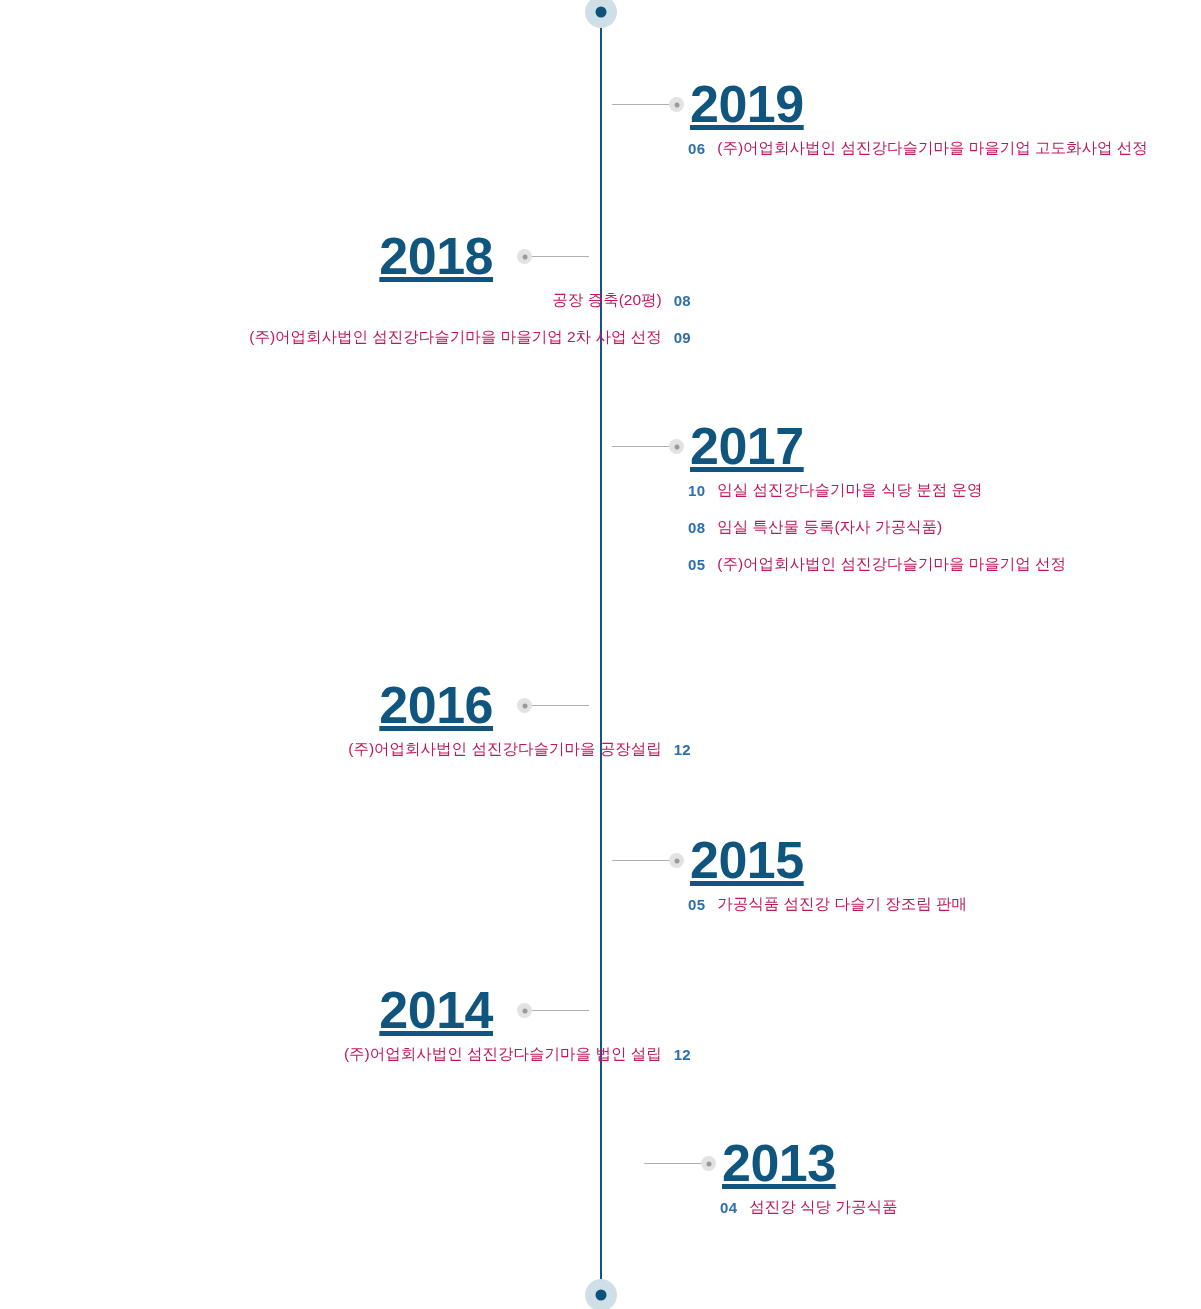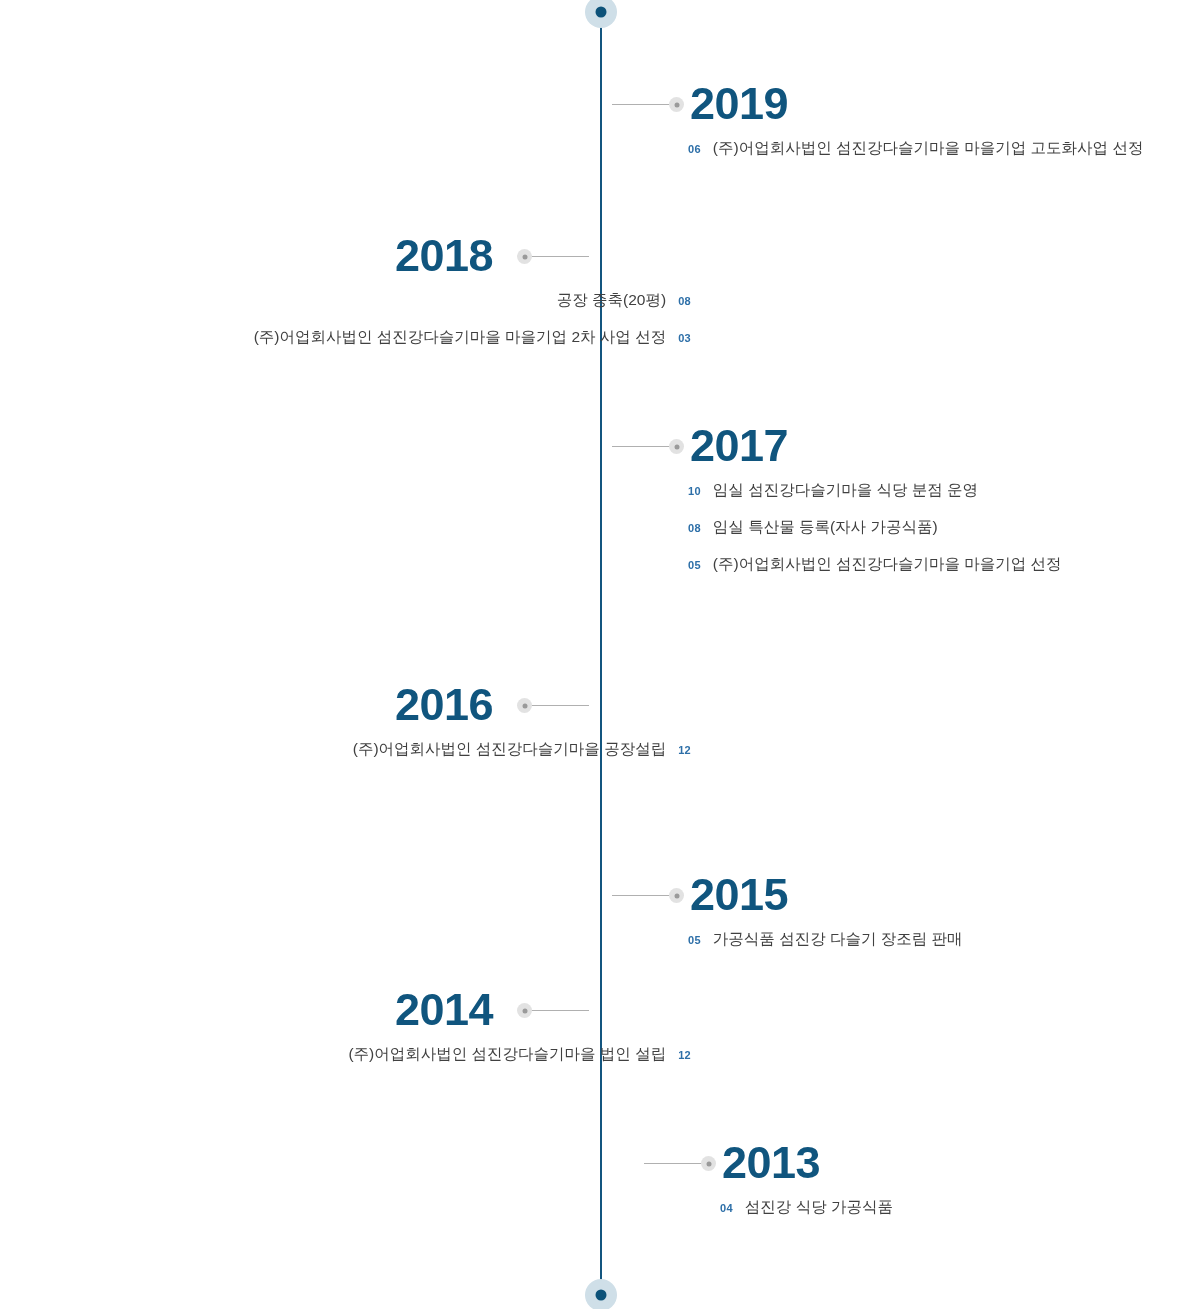--- a/index.html
+++ b/index.html
@@ -58,26 +58,27 @@
   }
 
   
   .connector {
     position:relative;
     height:52px;
   }
 
   .year-label {
     position:absolute;
-    font-size:45px;
+    font-size:52px;
     font-weight:700;
     letter-spacing:-0.5px;
     color:#10557e;
     line-height:52px;
     white-space:nowrap;
+    text-decoration:underline;
   }
 
   .leader {
     position:absolute;
     top:26px;
     height:1px;
     background:#b0b0b0;
   }
 
   .node-dot {
@@ -104,27 +105,27 @@
 
   .event-row {
     height:37px;
     display:flex;
     align-items:center;
     white-space:nowrap;
   }
 
   .event-month {
     color:#2d6fa8;
-    font-size:11px;
+    font-size:15px;
     font-weight:600;
     letter-spacing:0.3px;
   }
 
   .event-text {
-    color:#404040;
+    color:#be185d;
     font-size:15.5px;
     font-weight:400;
   }
 
   
   .side-right .year-label { left:690px; }
   .side-right .leader     { left:612px; width:62px; }
   .side-right .node-dot   { left:669px; }
 
   .side-right .events     { }
@@ -178,21 +179,21 @@
             <div class="node-core"></div>
           </div>
         </div>
         <div class="events">
           <div class="event-row">
             <span class="event-text">공장 증축(20평)</span>
             <span class="event-month">08</span>
           </div>
           <div class="event-row">
             <span class="event-text">(주)어업회사법인 섬진강다슬기마을 마을기업 2차 사업 선정</span>
-            <span class="event-month">03</span>
+            <span class="event-month">09</span>
           </div>
         </div>
       </div>
       <div class="year-group side-right" style="top: 420px;">
         <div class="connector">
           <div class="year-label">2017</div>
           <div class="leader"></div>
           <div class="node-dot">
             <div class="node-core"></div>
           </div>
@@ -220,21 +221,21 @@
             <div class="node-core"></div>
           </div>
         </div>
         <div class="events">
           <div class="event-row">
             <span class="event-text">(주)어업회사법인 섬진강다슬기마을 공장설립</span>
             <span class="event-month">12</span>
           </div>
         </div>
       </div>
-      <div class="year-group side-right" style="top: 834px; margin-top: 35px;">
+      <div class="year-group side-right" style="top: 834px;">
         <div class="connector">
           <div class="year-label">2015</div>
           <div class="leader"></div>
           <div class="node-dot">
             <div class="node-core"></div>
           </div>
         </div>
         <div class="events">
           <div class="event-row">
             <span class="event-month">05</span>

